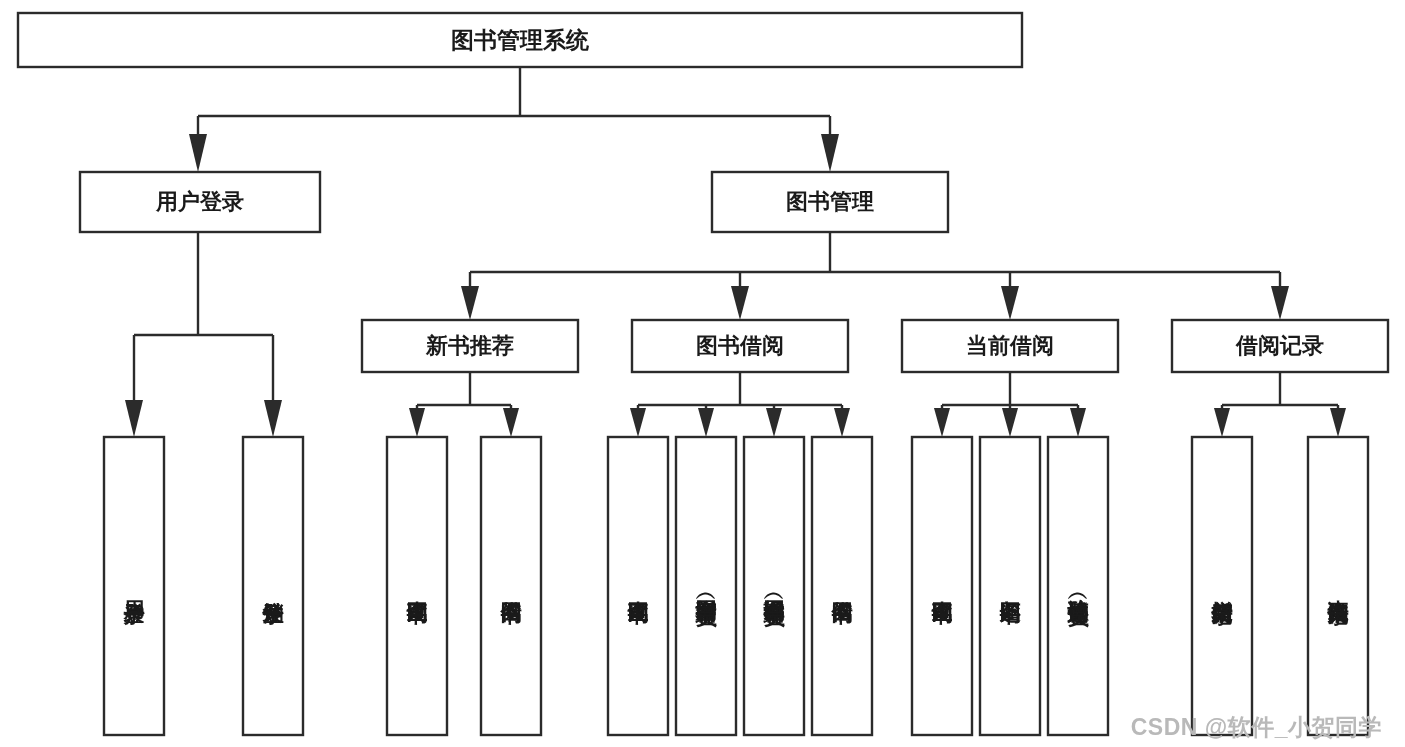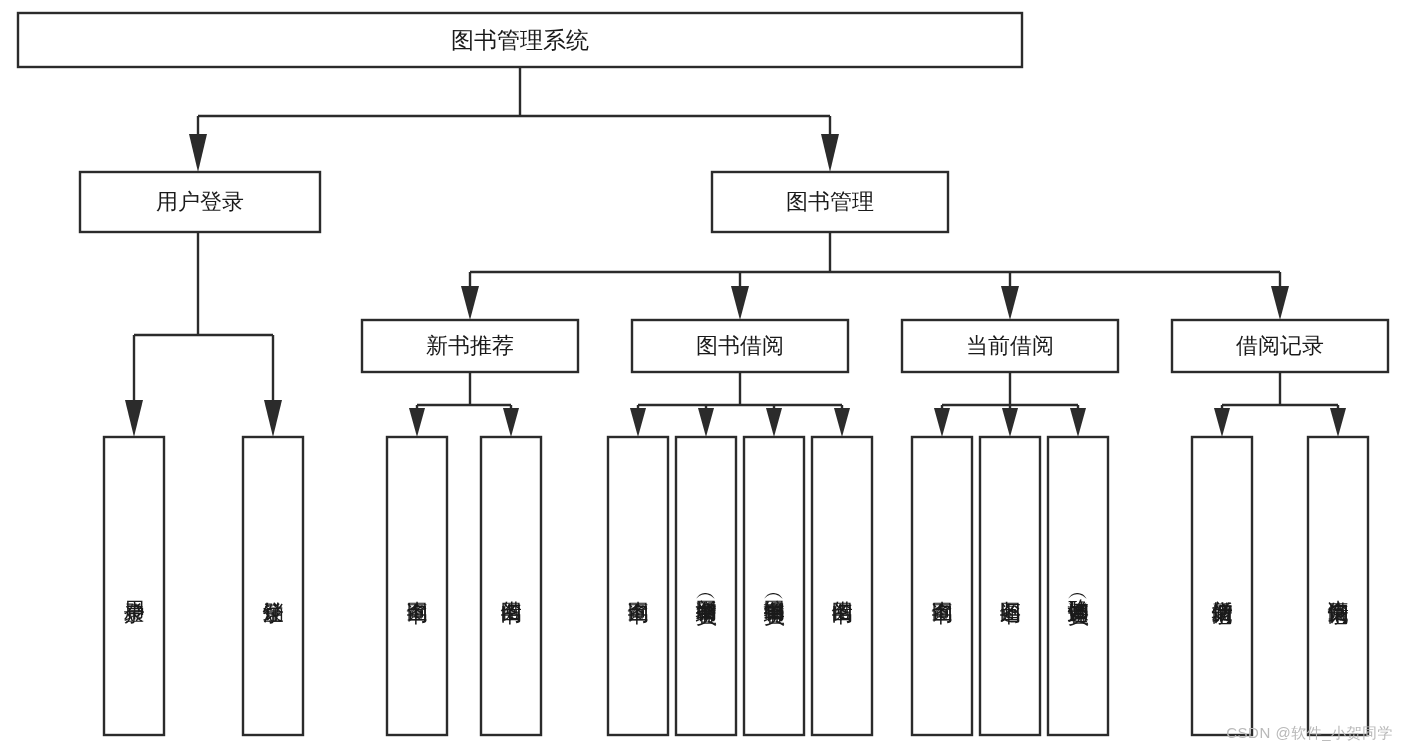--- a/index.html
+++ b/index.html
@@ -11,20 +11,21 @@
     width: 1405px;
     height: 747px;
     font-family: "Liberation Sans", "DejaVu Sans", sans-serif;
     overflow: hidden;
   }
   #diagram-root {
     position: relative;
     width: 1405px;
     height: 747px;
     background: #ffffff;
+    font-weight: bold;
   }
   svg#tree-svg {
     position: absolute;
     left: 0;
     top: 0;
     width: 1405px;
     height: 747px;
     display: block;
   }
   .node-box {
@@ -67,24 +68,24 @@
     font-family: "Liberation Sans", "DejaVu Sans", sans-serif;
     font-size: 21px;
     line-height: 1.08;
     color: #1a1a1a;
     letter-spacing: 1px;
     white-space: nowrap;
     pointer-events: none;
   }
   .watermark {
     position: absolute;
-    right: 12px;
+    right: 23px;
     bottom: 4px;
     font-family: "Liberation Sans", "DejaVu Sans", sans-serif;
-    font-size: 15px;
+    font-size: 23px;
     color: #b9b9b9;
     letter-spacing: 0.5px;
     user-select: none;
   }
 </style>
 </head>
 <body>
 
 <div id="diagram-root">
 

